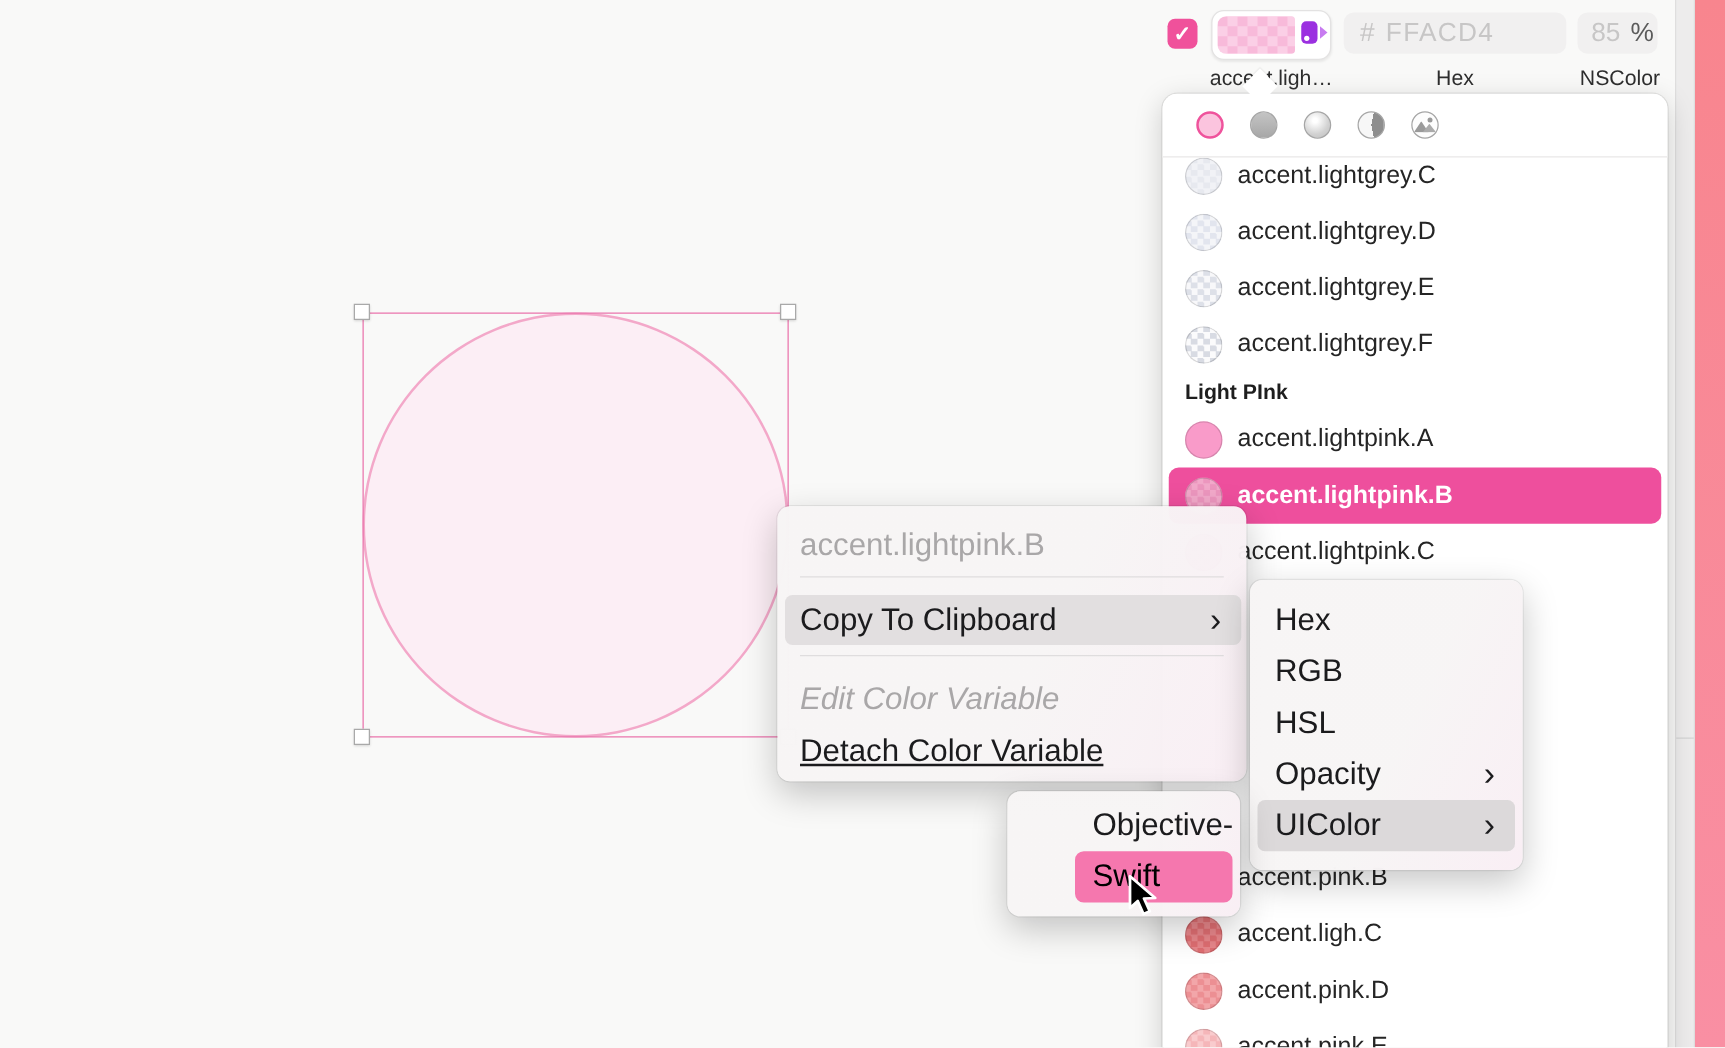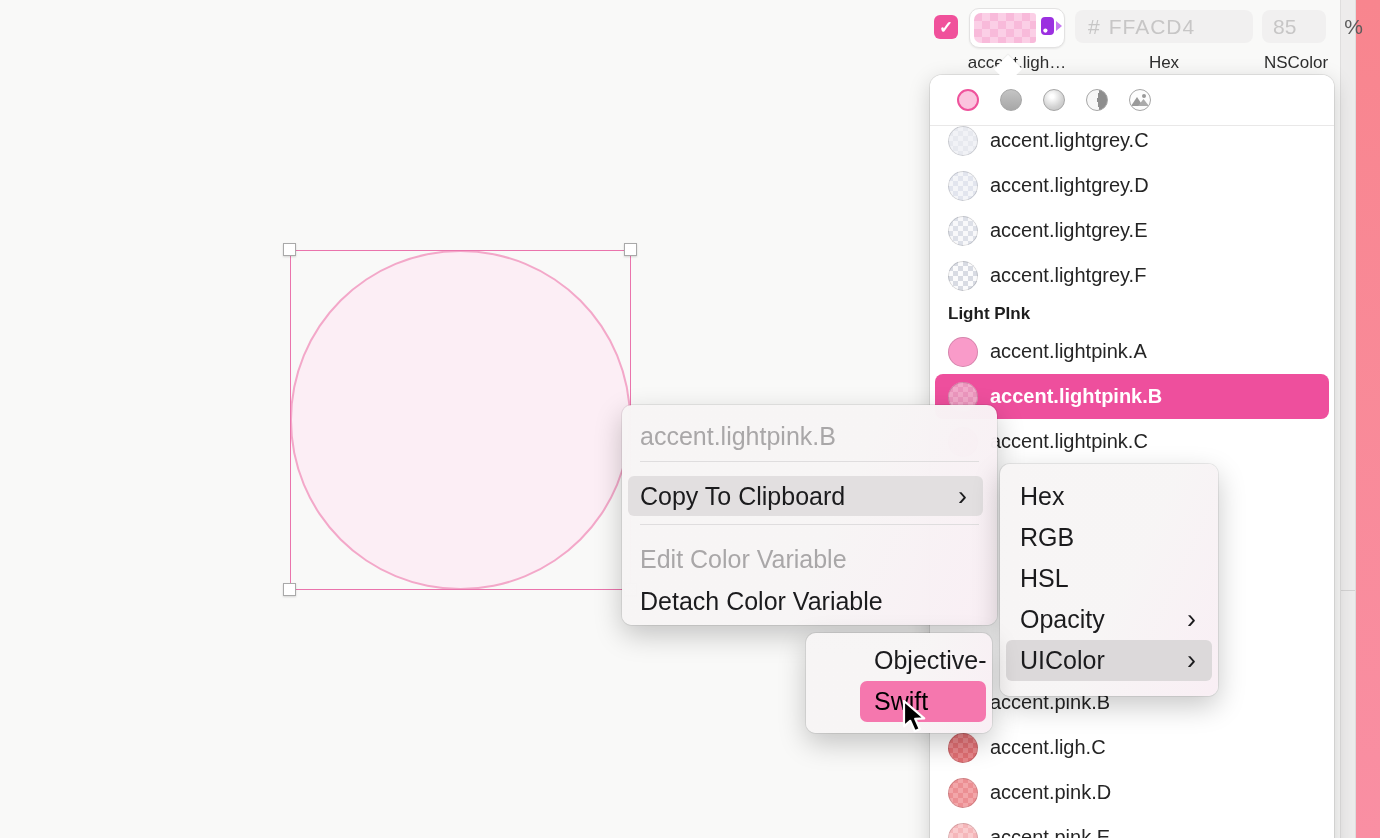--- a/index.html
+++ b/index.html
@@ -33,21 +33,21 @@
   .swatch-fill { position:absolute; left:4px; top:4px; width:62px; height:30px;
               border-radius:7px 3px 3px 7px;
               background-color:#F8BADA;
               background-image:conic-gradient(#FBCFE6 25%, #F8BADA 0 50%, #FBCFE6 0 75%, #F8BADA 0);
               background-size:16px 16px; }
   .swatch-varicon { position:absolute; left:69px; top:7px; }
   .field { position:absolute; top:10px; height:33px; background:#F1F0F0; border-radius:8px;
            display:flex; align-items:center; z-index:15; font-size:21px; }
   .field-hex { left:1075px; width:178px; padding-left:13px; color:#C7C6C6; letter-spacing:1px; }
   .field-hex .prefix { margin-right:8px; }
-  .field-opacity { left:1262px; width:64px; padding-left:11px; color:#C7C6C6;gap:40px; }
+  .field-opacity { left:1262px; width:64px; padding-left:11px; color:#C7C6C6; }
   .field-opacity .unit { color:#5B5B5B; margin-left:8px; }
   .caption { position:absolute; top:53px; font-size:17px; color:#2D2D2D; text-align:center; z-index:15; }
   .cap-swatch { left:954px; width:126px; }
   .cap-hex { left:1075px; width:178px; }
   .cap-opacity { left:1250px; width:92px; }
 
   
   .popover { position:absolute; left:930px; top:75px; width:404px; height:808px; background:#FFFFFF;
              border-radius:12px 12px 0 0; box-shadow:0 0 0 1px rgba(0,0,0,.08), 0 6px 22px rgba(0,0,0,.18);
              z-index:10; overflow:hidden; }
@@ -84,25 +84,25 @@
 
   
   .menu { position:absolute; border-radius:10px;
           background:linear-gradient(115deg, rgba(247,245,245,.99) 55%, rgba(249,238,244,.97));
           box-shadow:0 0 0 1px rgba(0,0,0,.07), 0 10px 28px rgba(0,0,0,.22); }
   .ctx-menu { left:622px; top:405px; width:375px; height:220px; z-index:30; }
   .menu-title { position:absolute; left:18px; top:12px; height:38px; line-height:38px;
                 font-size:25px; color:#A9A7A8; }
   .menu-sep { position:absolute; left:18px; right:18px; height:1px; background:#DFDDDE; }
   .sep1 { top:56px; } .sep2 { top:119px; }
-  .menu-item { position:absolute; left:6px; right:14px; height:40px; line-height:40px;
+  .menu-item { position:absolute; left:6px; right:4px; height:40px; line-height:40px;
                padding-left:12px; font-size:25px; color:#1B1B1D; border-radius:6px; }
   .menu-item.hl-grey { background:#E2DFE0; }
-  .menu-item.disabled { color:#A9A7A8; }
-  .mi-copy { top:71px; } .mi-edit { top:134px; } .mi-detach { top:176px; }
+  .menu-item.disabled { color:#A9A7A8;font-style:italic; }
+  .mi-copy { top:71px; } .mi-edit { top:134px; } .mi-detach { top:176px;text-decoration:underline; }
   .menu-chevron { position:absolute; right:16px; top:0; font-size:27px; color:#1B1B1D; }
 
   .fmt-menu { left:1000px; top:464px; width:218px; height:232px; padding-top:12px; z-index:31; }
   .fmt-menu .menu-item { position:relative; left:0; margin:0 6px; height:41px; line-height:41px; padding-left:14px; }
   .fmt-menu .menu-item.hl-grey { background:#DCD9DA; }
 
   .code-menu { left:806px; top:633px; width:186px; height:100px; padding-top:7px; z-index:32;padding-left:48px; }
   .code-menu .menu-item { position:relative; left:0; margin:0 6px; height:41px; line-height:41px; padding-left:14px; }
   .code-menu .menu-item.hl-pink { background:var(--menu-pink); color:#000000; border-radius:7px; }
 

